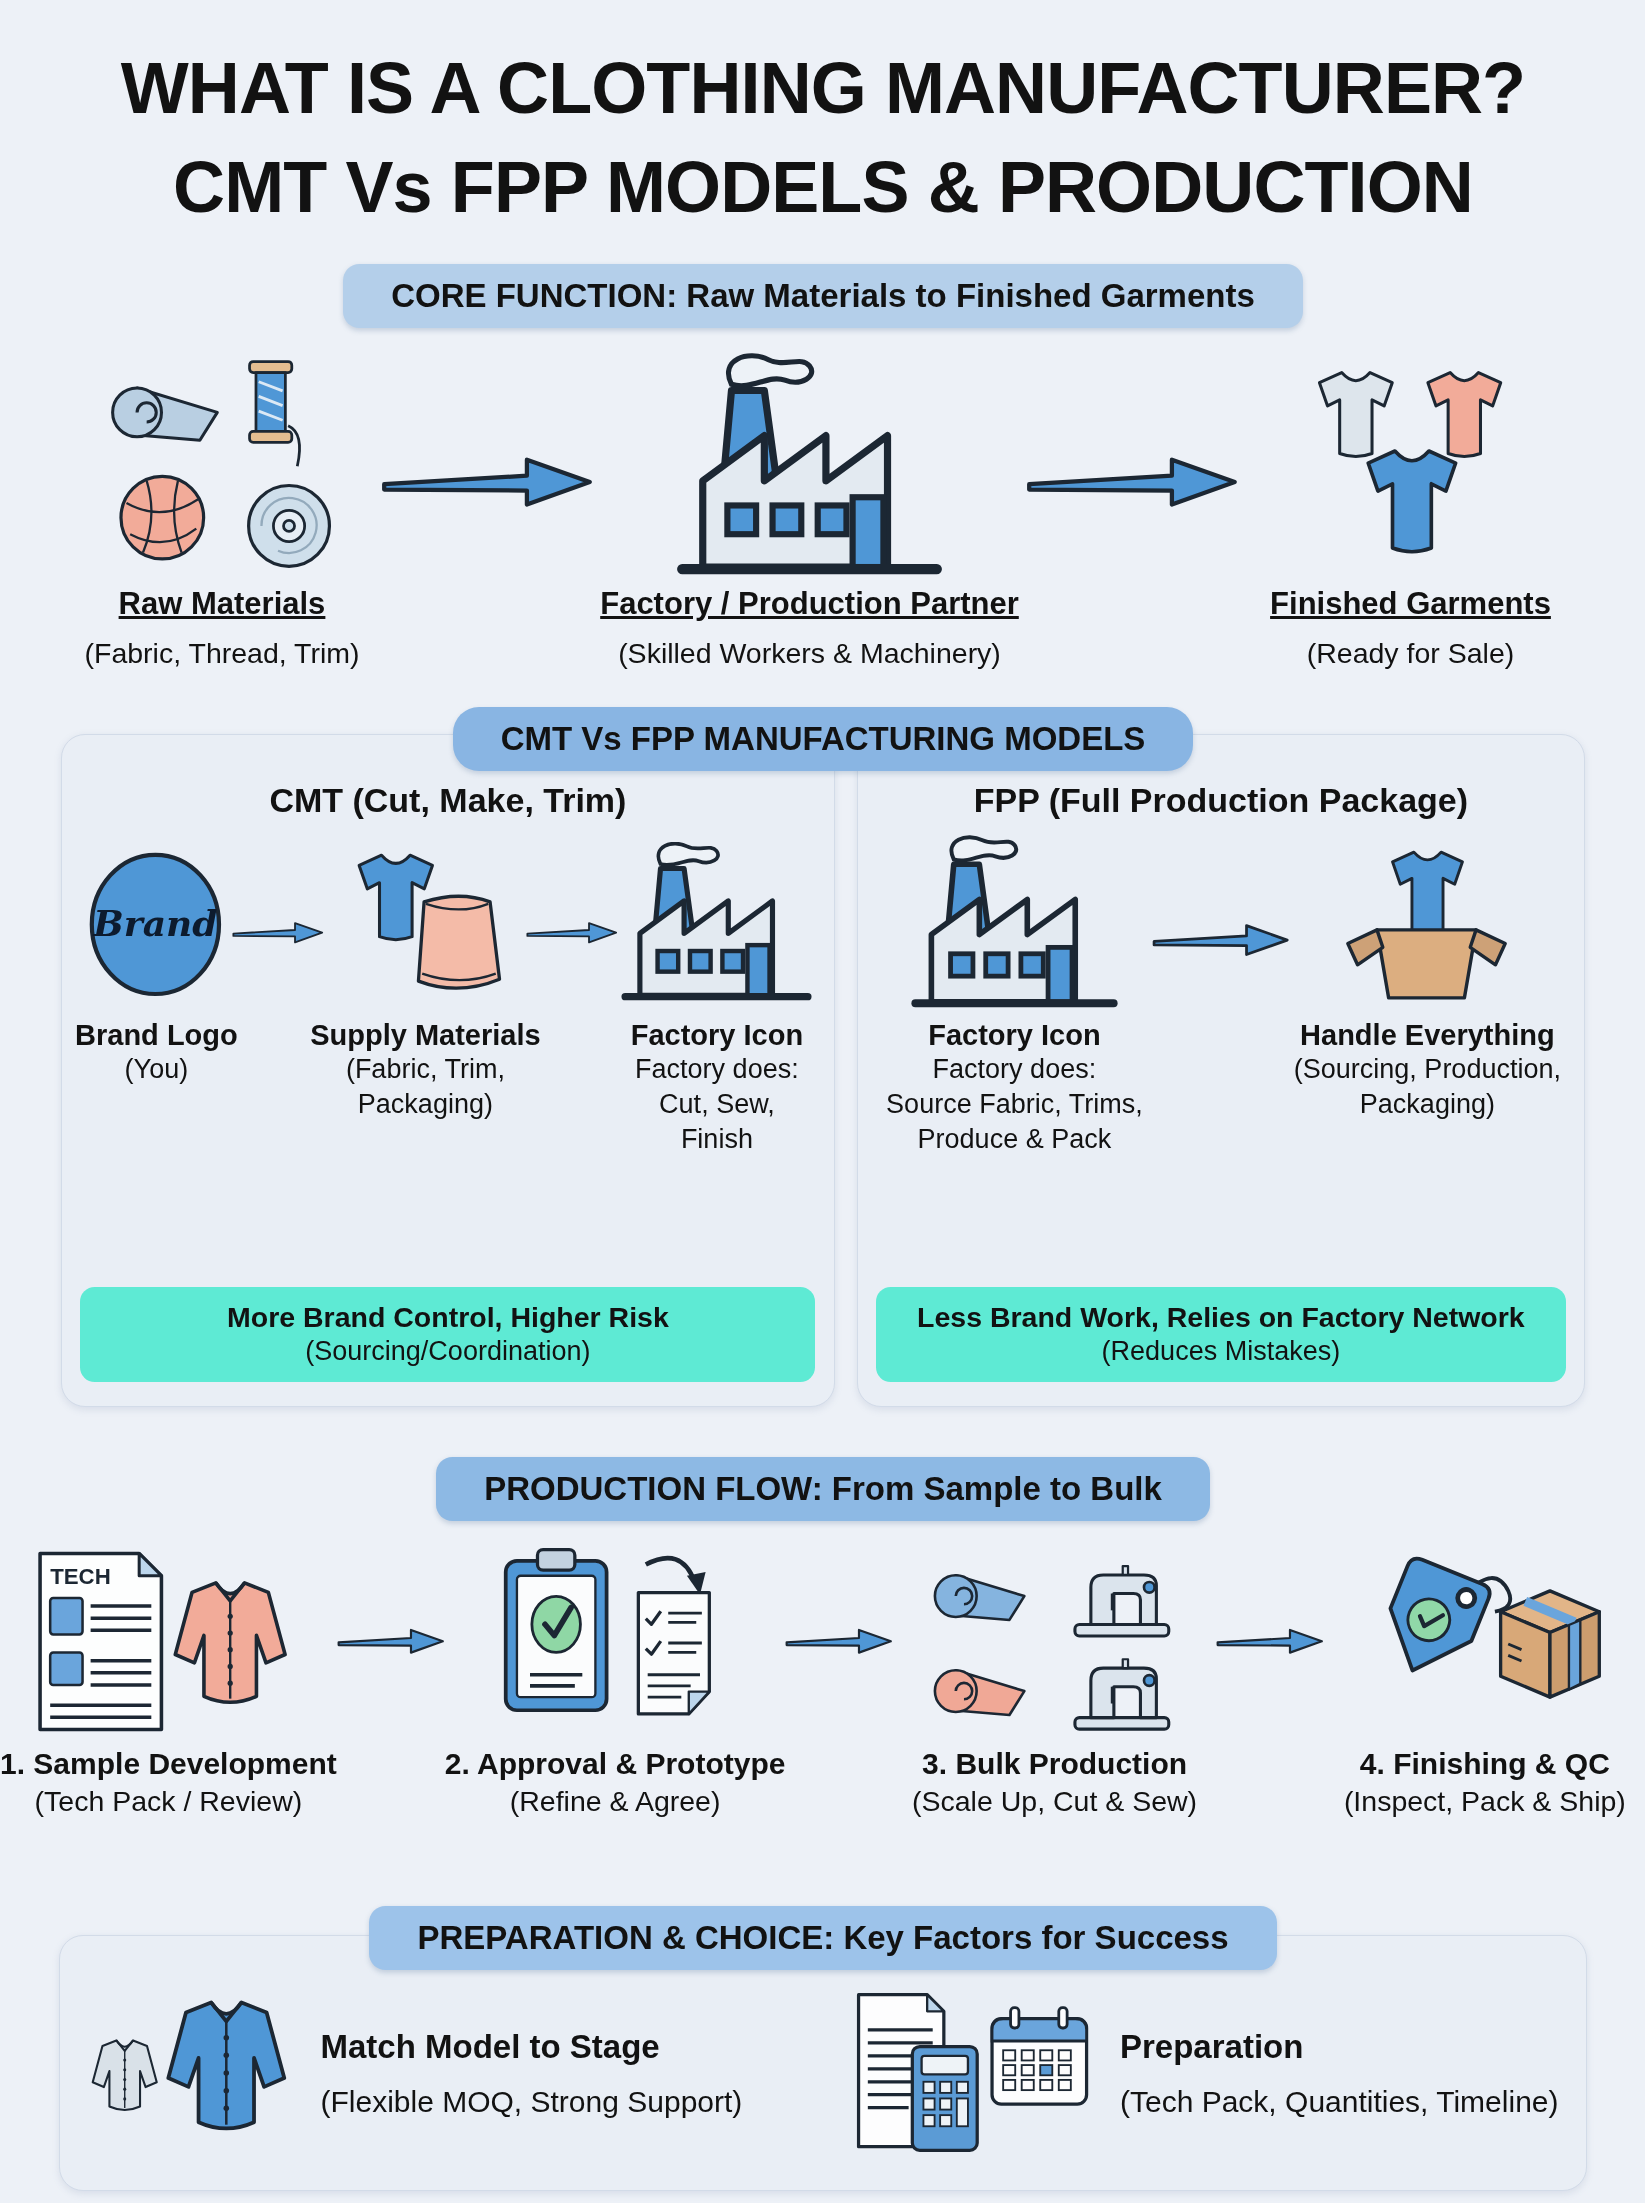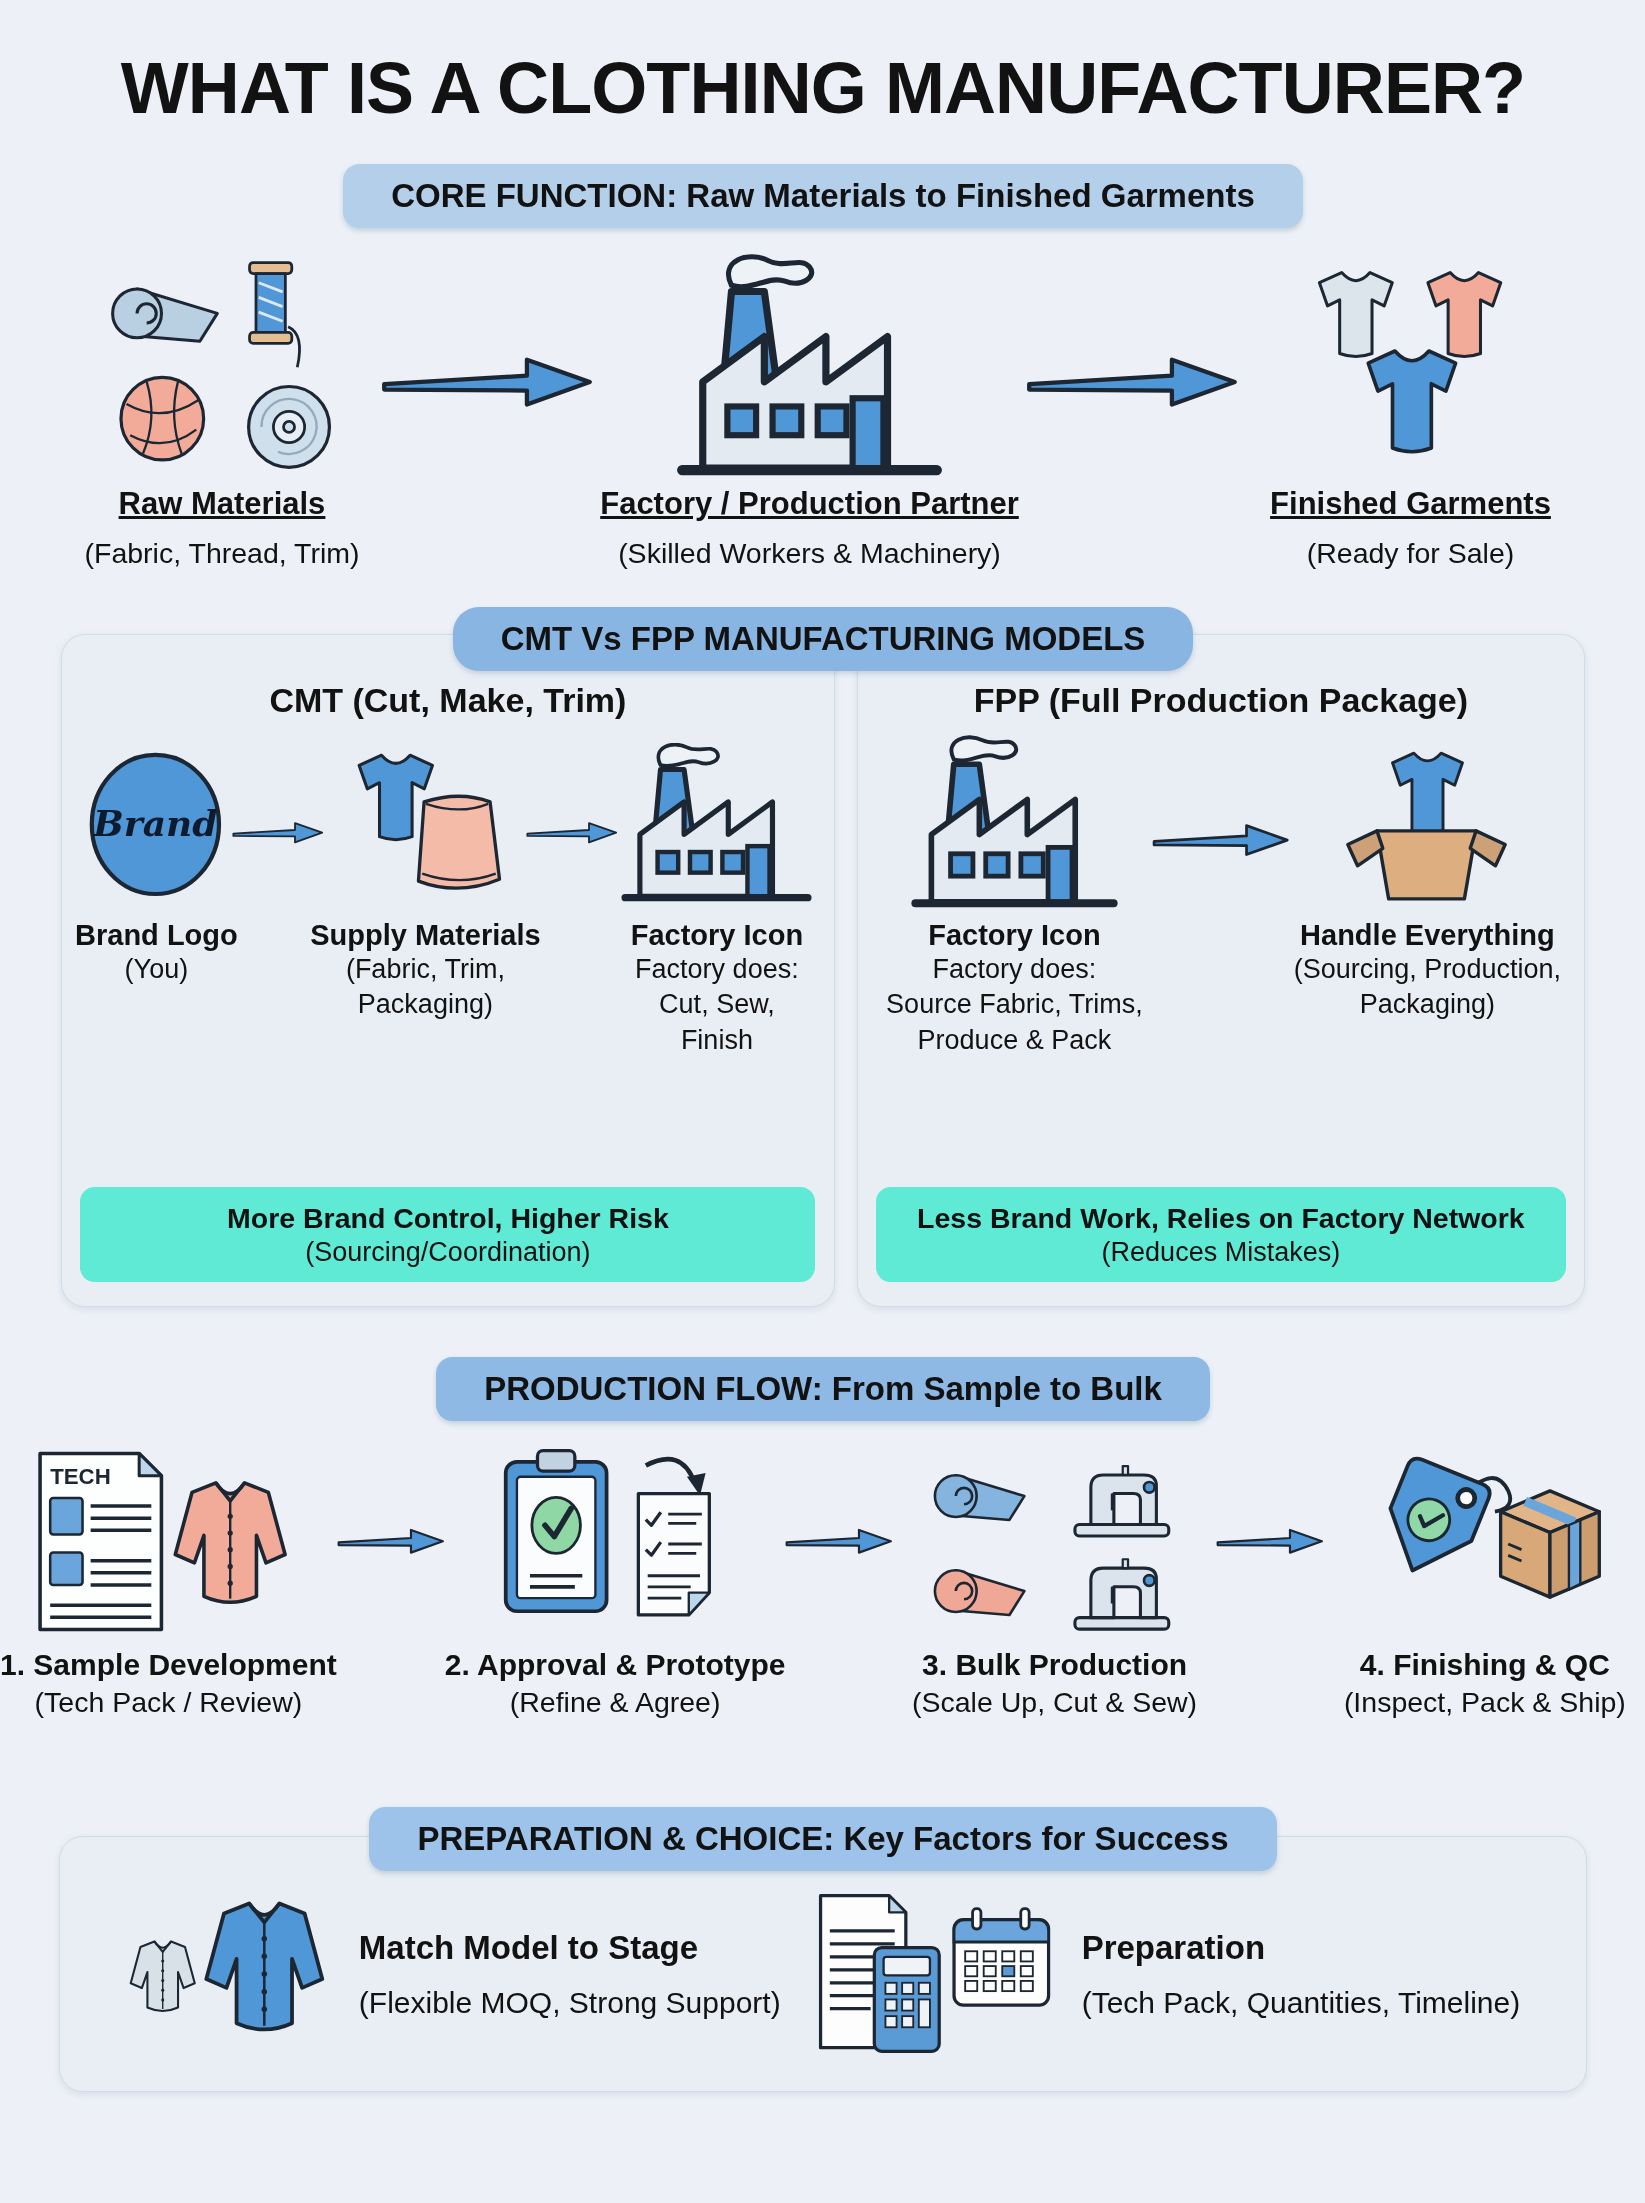--- a/index.html
+++ b/index.html
@@ -50,21 +50,21 @@
   .flow-col{width:342px;display:flex;flex-direction:column;align-items:center;}
   .flow-icon{height:197px;display:flex;align-items:center;justify-content:center;}
   .flow-arrow{width:108px;margin-top:79px;color:#4f97d6;flex:none;}
   .flow-arrow svg{width:100%;display:block;}
   .flow-title{font-size:30px;font-weight:700;white-space:nowrap;margin-top:5.5px;}
   .flow-sub{font-size:28.5px;margin-top:3.7px;white-space:nowrap;}
   
   .prep{margin-top:88px;}
   .prep-panel{margin:-35px 59px 0;background:#e9eef5;border:1.8px solid #d2dbe8;border-radius:24px;
               padding:53px 27.5px 31px;position:relative;z-index:1;display:flex;
-              justify-content:center;gap:34px;box-shadow:0 2.8px 7.3px rgba(120,140,170,.18);}
+              justify-content:space-between;gap:34px;box-shadow:0 2.8px 7.3px rgba(120,140,170,.18);}
   .factor{display:flex;align-items:center;gap:26px;}
   .f-title{font-size:33px;font-weight:700;white-space:nowrap;}
   .f-sub{font-size:30px;margin-top:19px;white-space:nowrap;}
   .defs{position:absolute;width:0;height:0;overflow:hidden;}
   .brand-text{font-family:"DejaVu Serif",serif;font-style:italic;font-weight:700;}
   .tech-text{font-family:"Liberation Sans",sans-serif;font-weight:700;}
 </style>
 </head>
 <body>
 
@@ -110,20 +110,21 @@
       <rect x="87" y="70" width="15" height="34" fill="#4f97d6" stroke="#1c2733" stroke-width="3"></rect>
       <line x1="4" y1="105" x2="128" y2="105" stroke="#1c2733" stroke-width="5" stroke-linecap="round"></line>
     </g>
   </defs>
 </svg>
 
 <div class="page">
 
   <h1 class="title" style="margin:0;">
     <span>WHAT IS A CLOTHING MANUFACTURER?</span>
+    <span>CMT Vs FPP MODELS &amp; PRODUCTION</span>
   </h1>
 
   <section>
     <div class="pill pill-1">CORE FUNCTION: Raw Materials to Finished Garments</div>
 
     <div class="core-row">
       <div class="core-col col-raw">
         <div class="icon-slot">
           <svg width="230" height="225" viewBox="0 0 250 245">
             <use href="#def-roll" transform="translate(4,12) scale(0.95)" style="color:#b9cfe2"></use>

